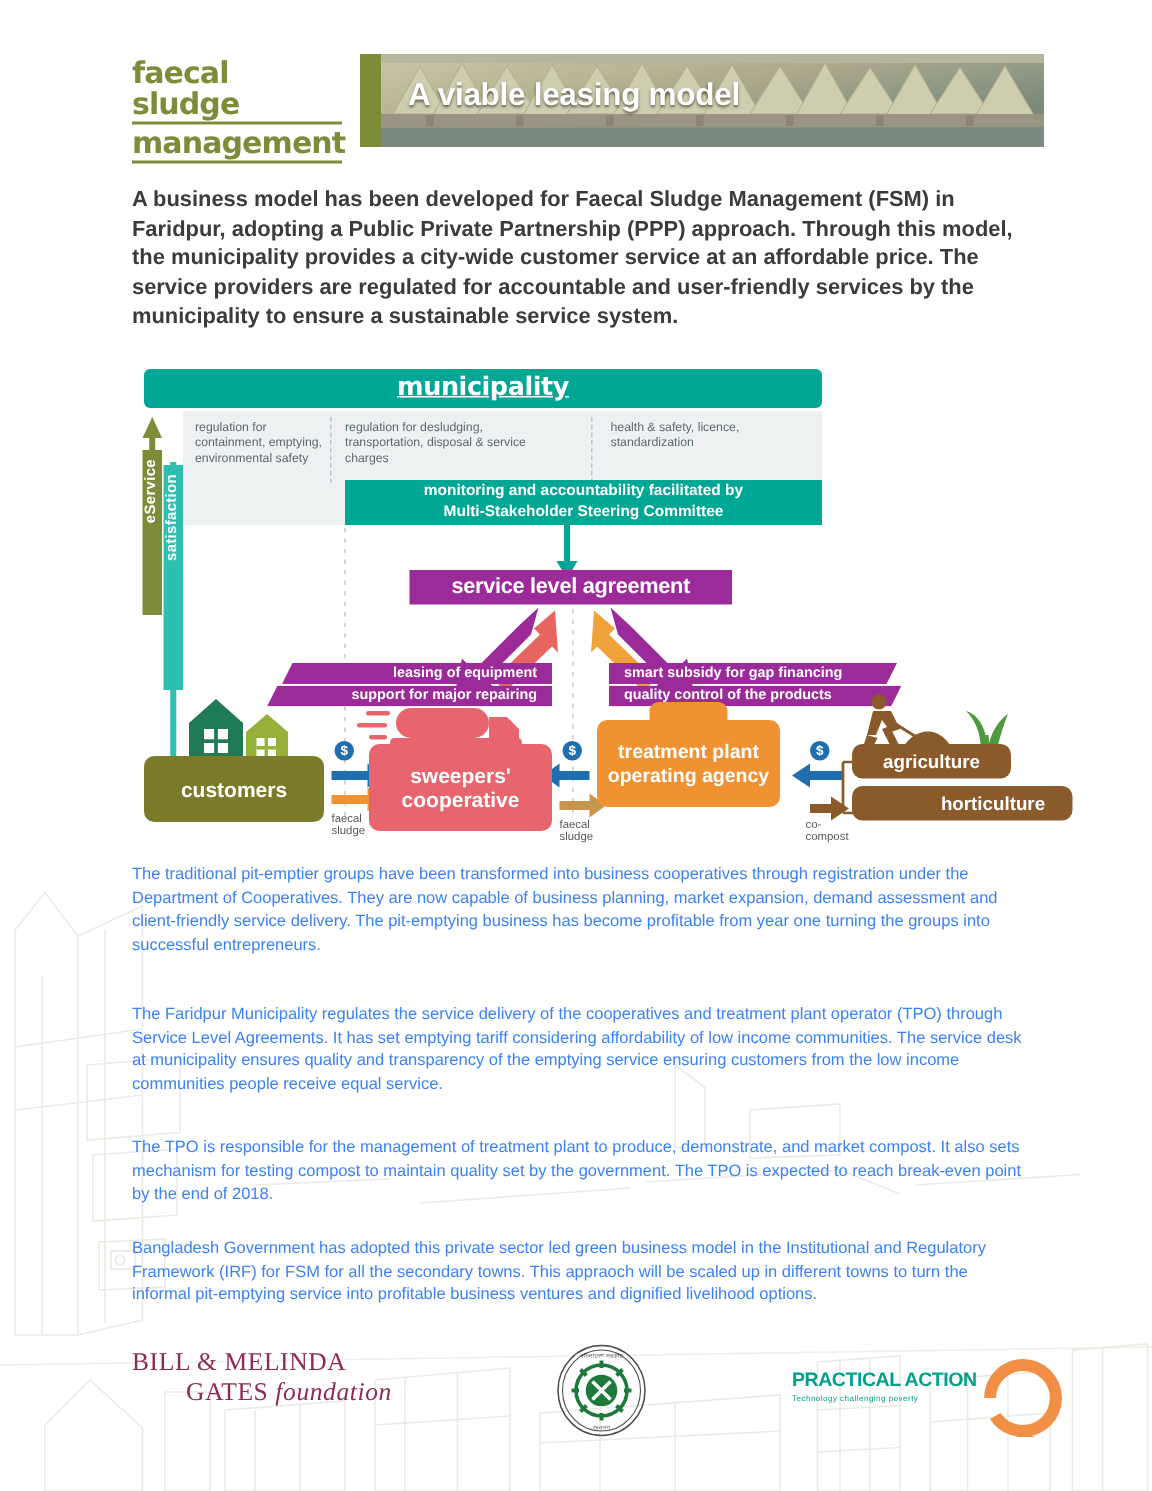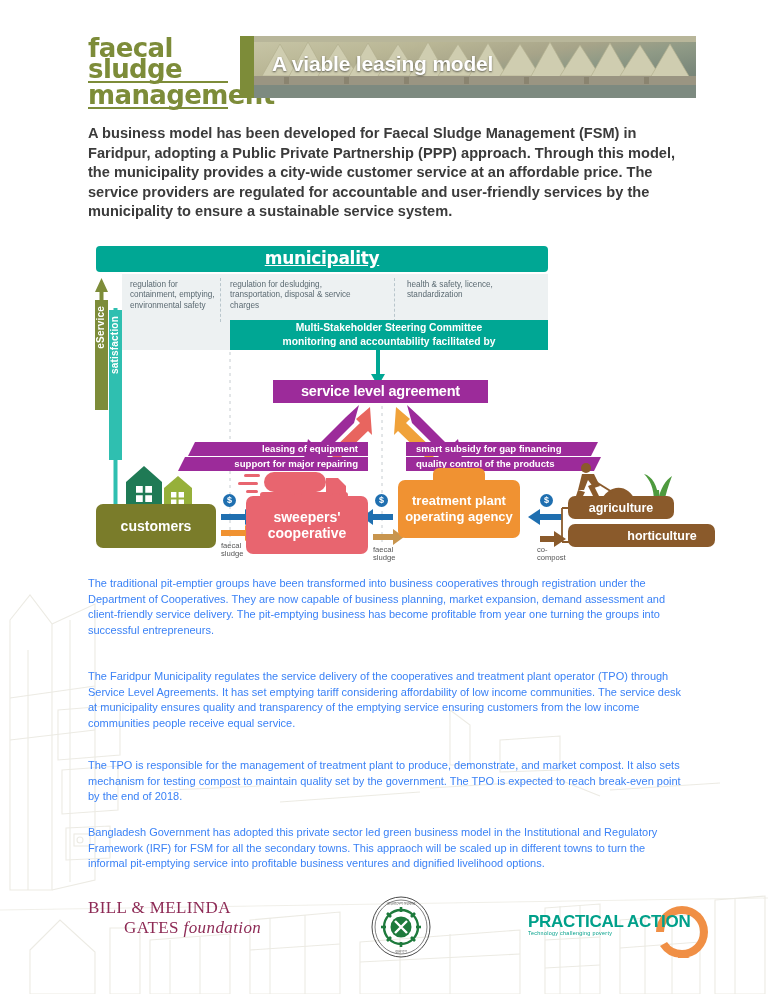--- a/index.html
+++ b/index.html
@@ -9,21 +9,21 @@
   
   .sketch{position:absolute;left:0;top:590px;width:768px;height:404px;
           opacity:.5;pointer-events:none;}
   .sketch svg{display:block;}
 
   
   .header{position:absolute;left:88px;top:36px;width:608px;height:62px;}
   .logo-fsm{position:absolute;left:0;top:2px;width:140px;}
   .logo-fsm .l1,.logo-fsm .l2{
       font-family:"DejaVu Sans",sans-serif;font-weight:bold;
-      color:#7d8c39;font-size:26px;letter-spacing:-0.6px;line-height:21px;
+      color:#7d8c39;font-size:20px;letter-spacing:-0.6px;line-height:21px;
       text-transform:lowercase;}
   .logo-fsm .l1{border-bottom:2px solid #7d8c39;padding-bottom:1px;}
   .logo-fsm .l2{border-bottom:2px solid #7d8c39;padding-bottom:1px;margin-top:2px;}
   .banner{position:absolute;left:152px;top:0;width:456px;height:62px;
           overflow:hidden;}
   .banner-olive{position:absolute;left:0;top:0;width:14px;height:62px;
           background:#7d8c39;}
   .banner-photo{position:absolute;left:14px;top:0;width:442px;height:62px;
           background:linear-gradient(170deg,#c9c7a8 0%,#b9b695 28%,#a7a489 48%,
                      #8f9a86 62%,#7d8a7c 78%,#6f7b70 100%);}
@@ -111,21 +111,21 @@
 
   
   .footer{position:absolute;left:0;top:896px;width:768px;height:66px;}
   .gates{position:absolute;left:88px;top:2px;width:210px;
         font-family:"Liberation Serif",serif;color:#8d2a55;}
   .gates .g1{font-size:17px;letter-spacing:.4px;}
   .gates .g2{font-size:17px;letter-spacing:.4px;padding-left:36px;}
   .gates .gf{font-style:italic;}
   .seal{position:absolute;left:370px;top:0;width:62px;height:62px;}
   .pa{position:absolute;left:528px;top:10px;width:200px;height:50px;}
-  .pa .pa1{position:absolute;left:0;top:6px;font-weight:bold;font-size:17px;
+  .pa .pa1{position:absolute;left:0;top:6px;font-weight:bold;font-size:13px;
         color:#00a08a;letter-spacing:-.3px;}
   .pa .pa2{position:absolute;left:0;top:24px;font-size:5.4px;color:#00a08a;
         letter-spacing:.3px;}
 </style>
 </head>
 <body>
 
 <div class="sketch">
   <svg width="768" height="404" viewBox="0 0 768 404" fill="none" stroke="#d9d6c8" stroke-width="1.1">
     <path d="M10 30 L30 5 L52 34 L52 300 L10 300 Z"></path>
@@ -224,22 +224,22 @@
     <span>municipality</span>
   </div>
 
   <div class="muni-panel">
     <div class="dash-sep" style="left:98px"></div>
     <div class="dash-sep" style="left:272px"></div>
     <div class="reg-col reg1">regulation for containment, emptying, environmental safety</div>
     <div class="reg-col reg2">regulation for desludging, transportation, disposal &amp; service charges</div>
     <div class="reg-col reg3">health &amp; safety, licence, standardization</div>
     <div class="msc">
+      <div>monitoring and accountability facilitated by</div>
       <div>Multi-Stakeholder Steering Committee</div>
-      <div>monitoring and accountability facilitated by</div>
     </div>
   </div>
 
   <div class="v-arrows">
     <svg width="34" height="268" viewBox="0 0 34 268" style="position:absolute;left:0;top:0">
       <path d="M13.5 4 L20 18 L15.5 18 L15.5 30 L11.5 30 L11.5 18 L7 18 Z" fill="#7d8c39"></path>
       <path d="M27.5 262 L21 248 L25.5 248 L25.5 34 L29.5 34 L29.5 248 L34 248 Z" fill="#2fbfb0"></path>
     </svg>
     <div class="eserv-bar">
       <span class="vlabel" style="left:0;top:6px;width:13px;">eService</span>

